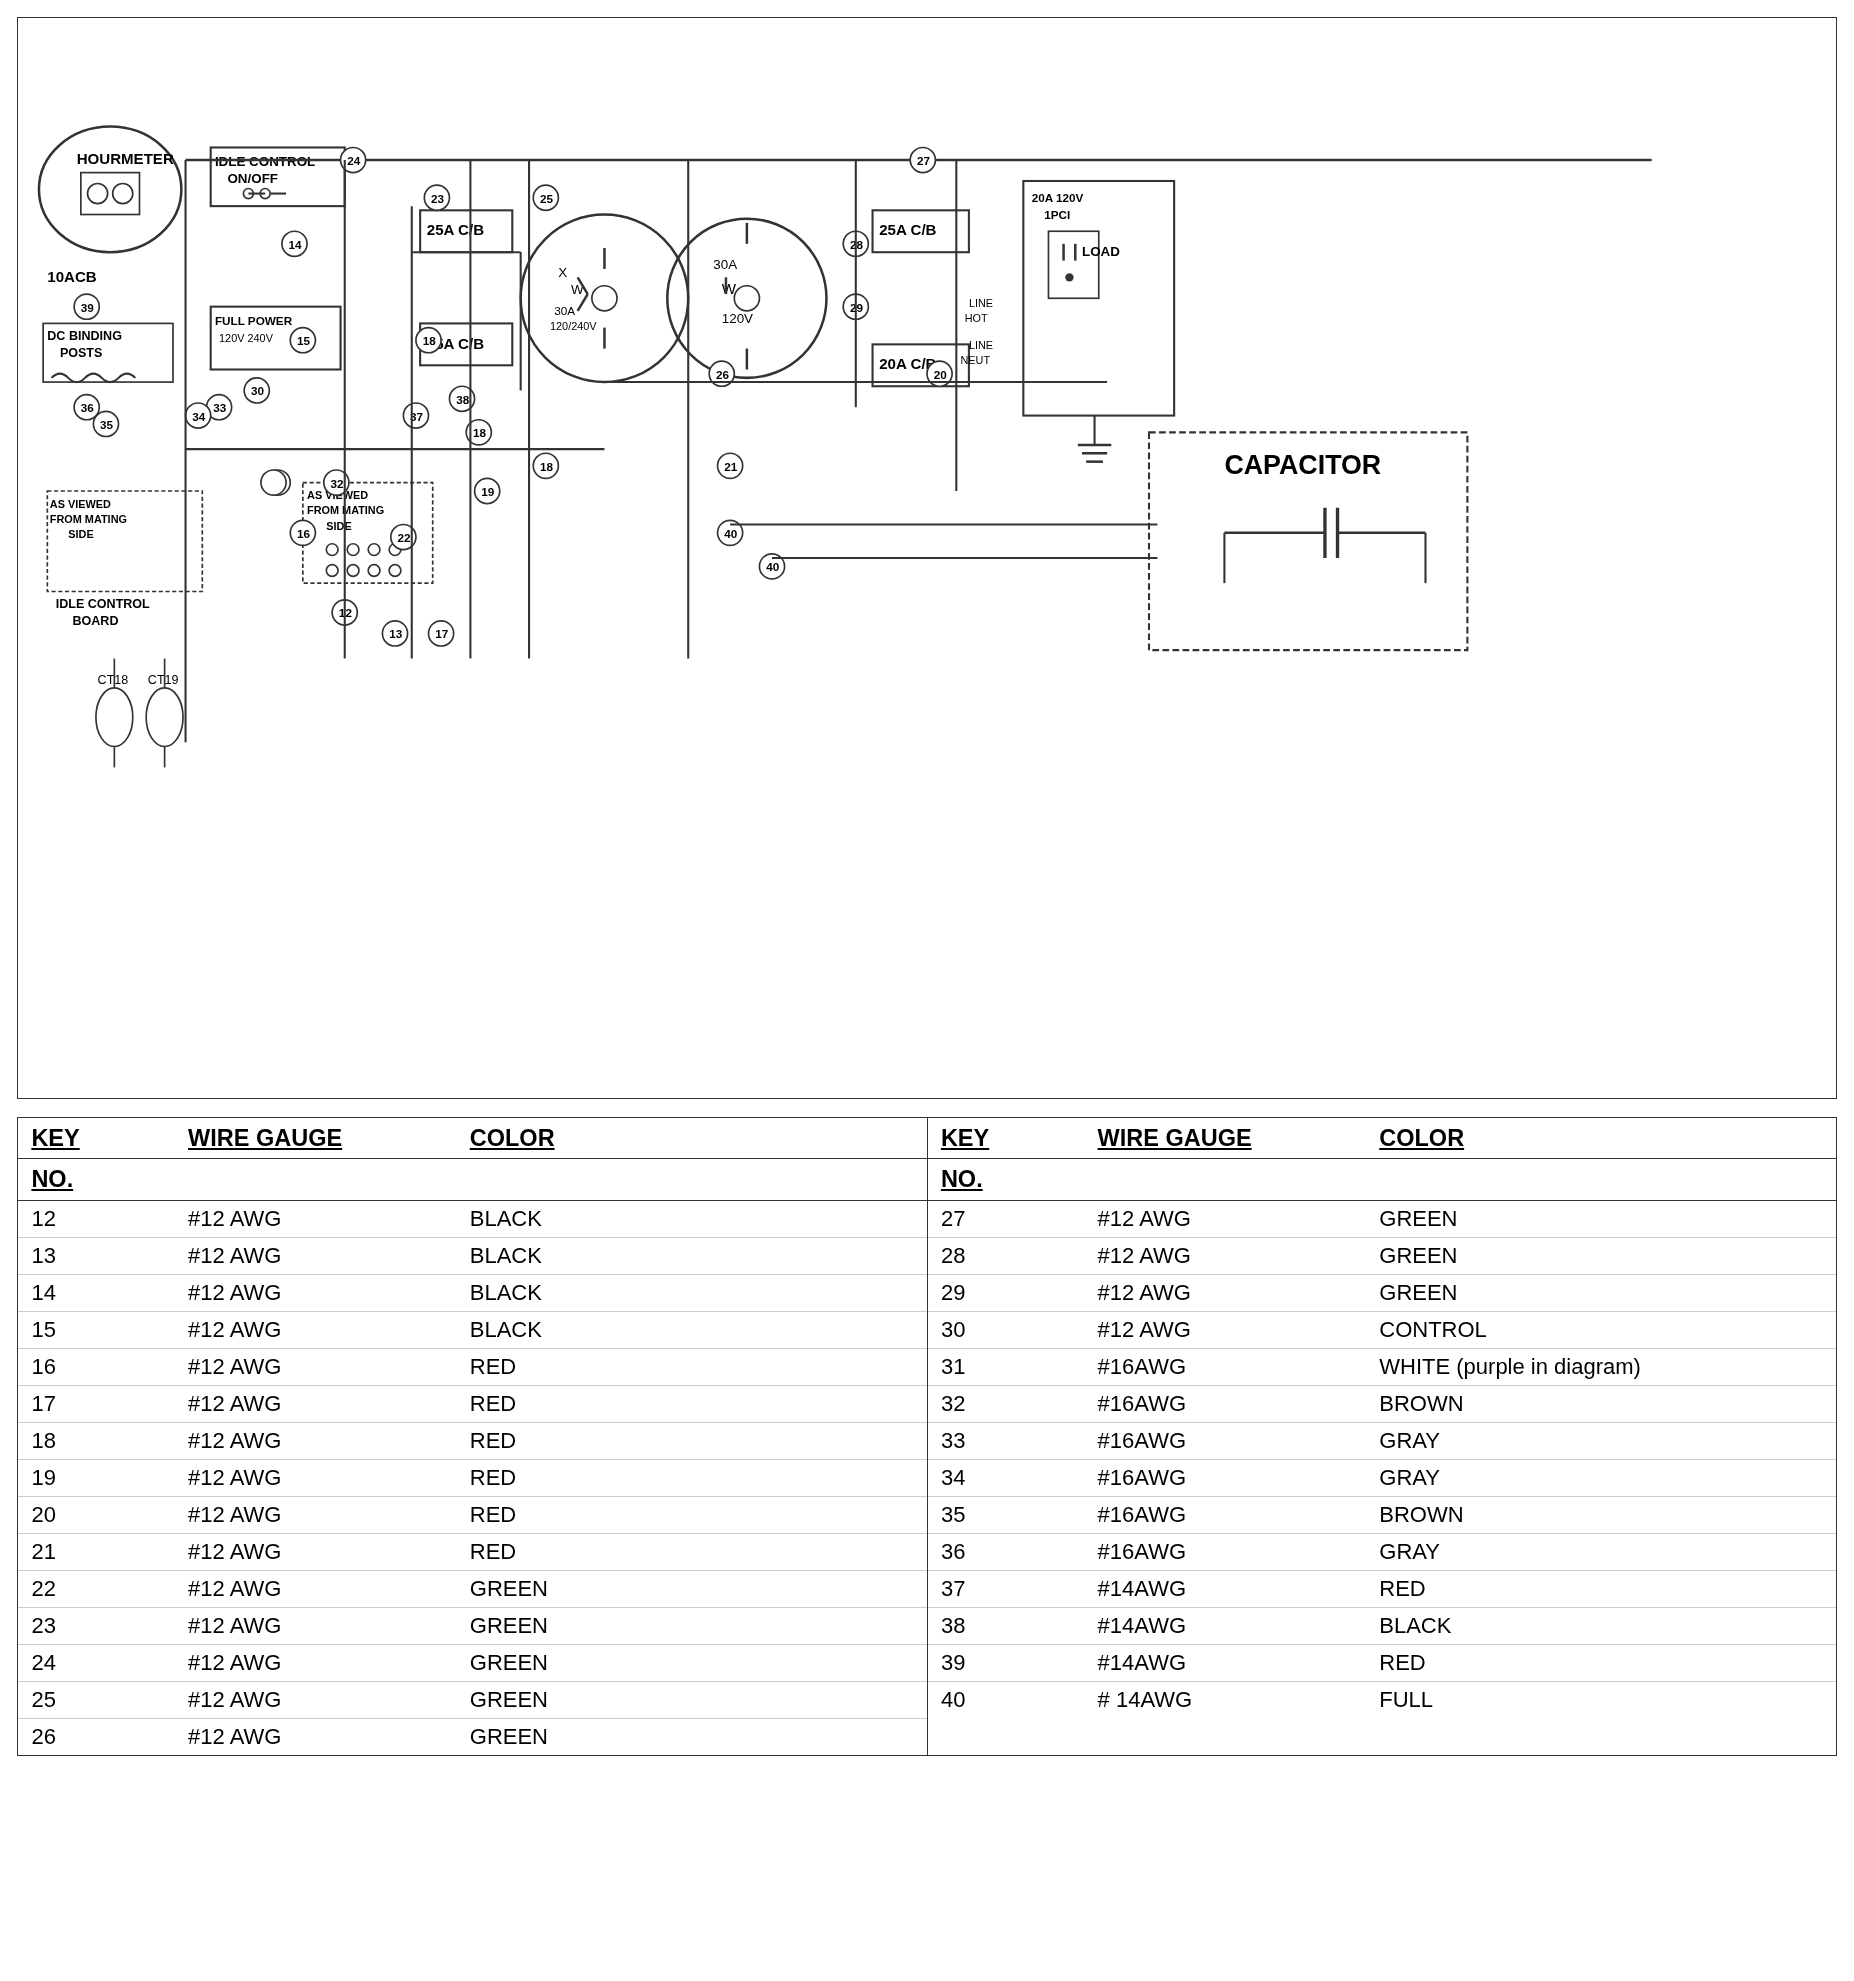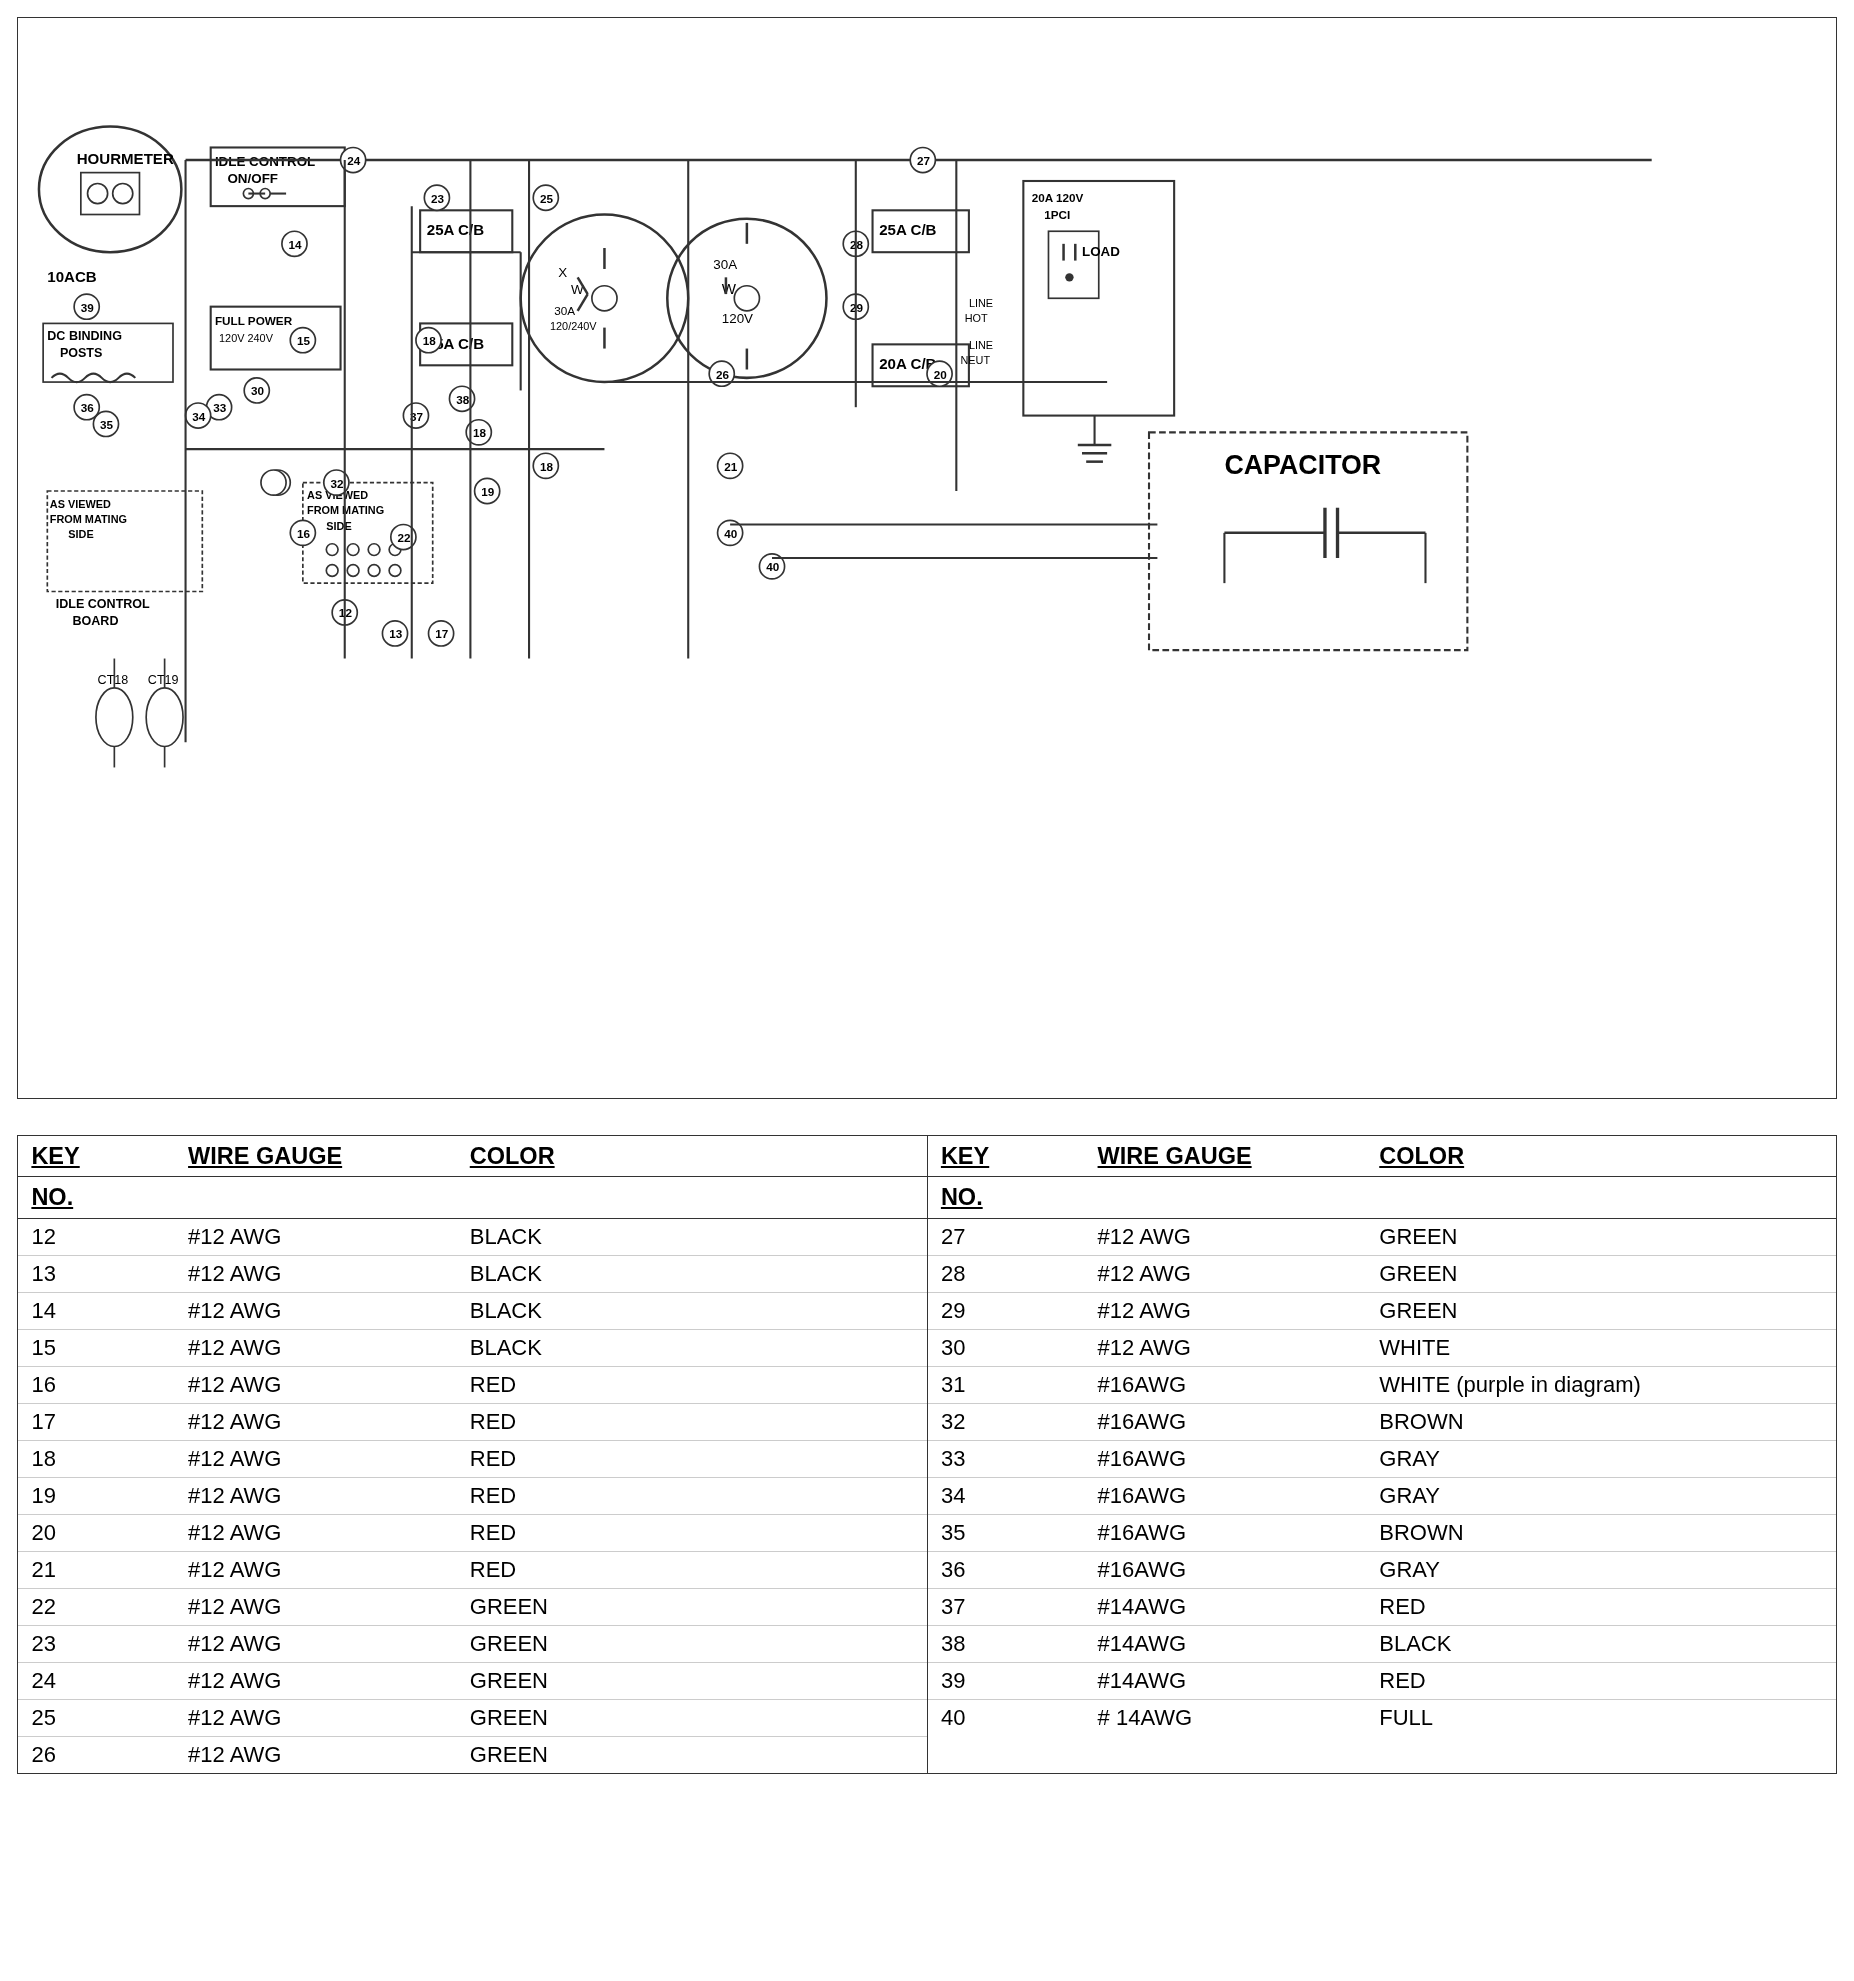--- a/index.html
+++ b/index.html
@@ -23,21 +23,21 @@
       border: 1.7px solid #333;
       background: white;
       overflow: hidden;
     }
     .diagram-svg {
       width: 100%;
       height: 100%;
     }
     
     .legend-area {
-      margin-top: 36px;
+      margin-top: 18px;
       display: flex;
       gap: 0;
       border: 1.7px solid #333;
     }
     .legend-half {
       flex: 1;
       border-right: 1.7px solid #333;
     }
     .legend-half:last-child {
       border-right: none;
@@ -432,21 +432,21 @@
     <td>GREEN</td>
   </tr>
             <tr>
     <td>29</td>
     <td>#12 AWG</td>
     <td>GREEN</td>
   </tr>
             <tr>
     <td>30</td>
     <td>#12 AWG</td>
-    <td>WHITE</td>
+    <td>CONTROL</td>
   </tr>
             <tr>
     <td>31</td>
     <td>#16AWG</td>
     <td>WHITE (purple in diagram)</td>
   </tr>
             <tr>
     <td>32</td>
     <td>#16AWG</td>
     <td>BROWN</td>

